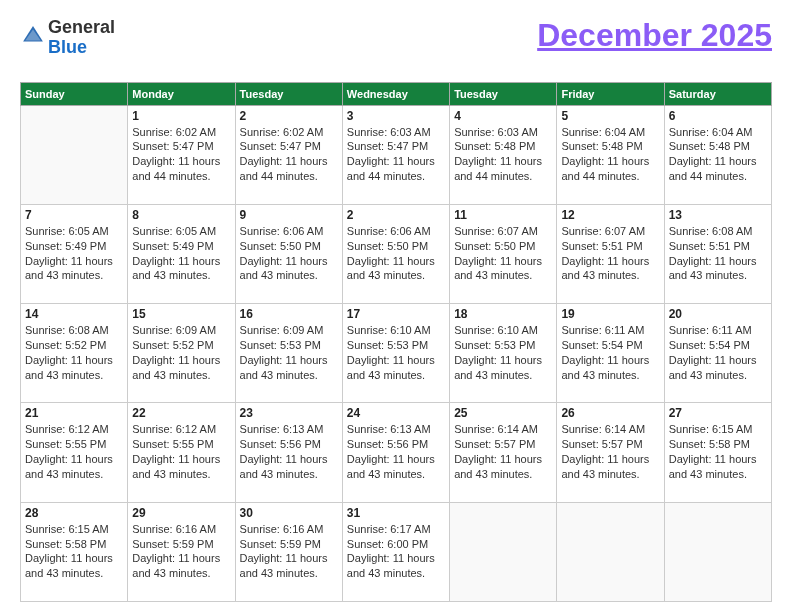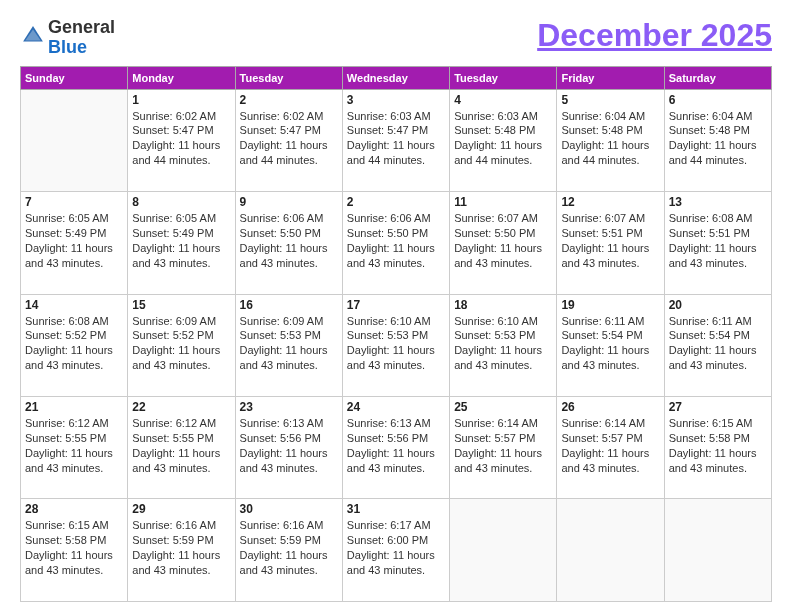--- a/index.html
+++ b/index.html
@@ -9,20 +9,21 @@
       font-family: Arial, sans-serif;
       background: #fff;
       overflow: hidden;
     }
     .page {
       width: 792px;
       height: 612px;
       padding: 18px 20px 10px 20px;
       display: flex;
       flex-direction: column;
+      gap: 16px;
     }
     .header {
       display: flex;
       justify-content: space-between;
       align-items: flex-start;
       margin-bottom: 8px;
     }
     .logo {
       display: flex;
       align-items: center;
@@ -54,21 +55,21 @@
       color: #444;
     }
     .calendar {
       flex: 1;
       border: 1px solid #ccc;
       border-collapse: collapse;
       width: 100%;
       table-layout: fixed;
     }
     .calendar th {
-      background-color: #a21caf;
+      background-color: #15803d;
       color: #fff;
       font-size: 11px;
       font-weight: bold;
       padding: 5px 4px;
       border: 1px solid #aaa;
       text-align: left;
     }
     .calendar td {
       border: 1px solid #ccc;
       vertical-align: top;

